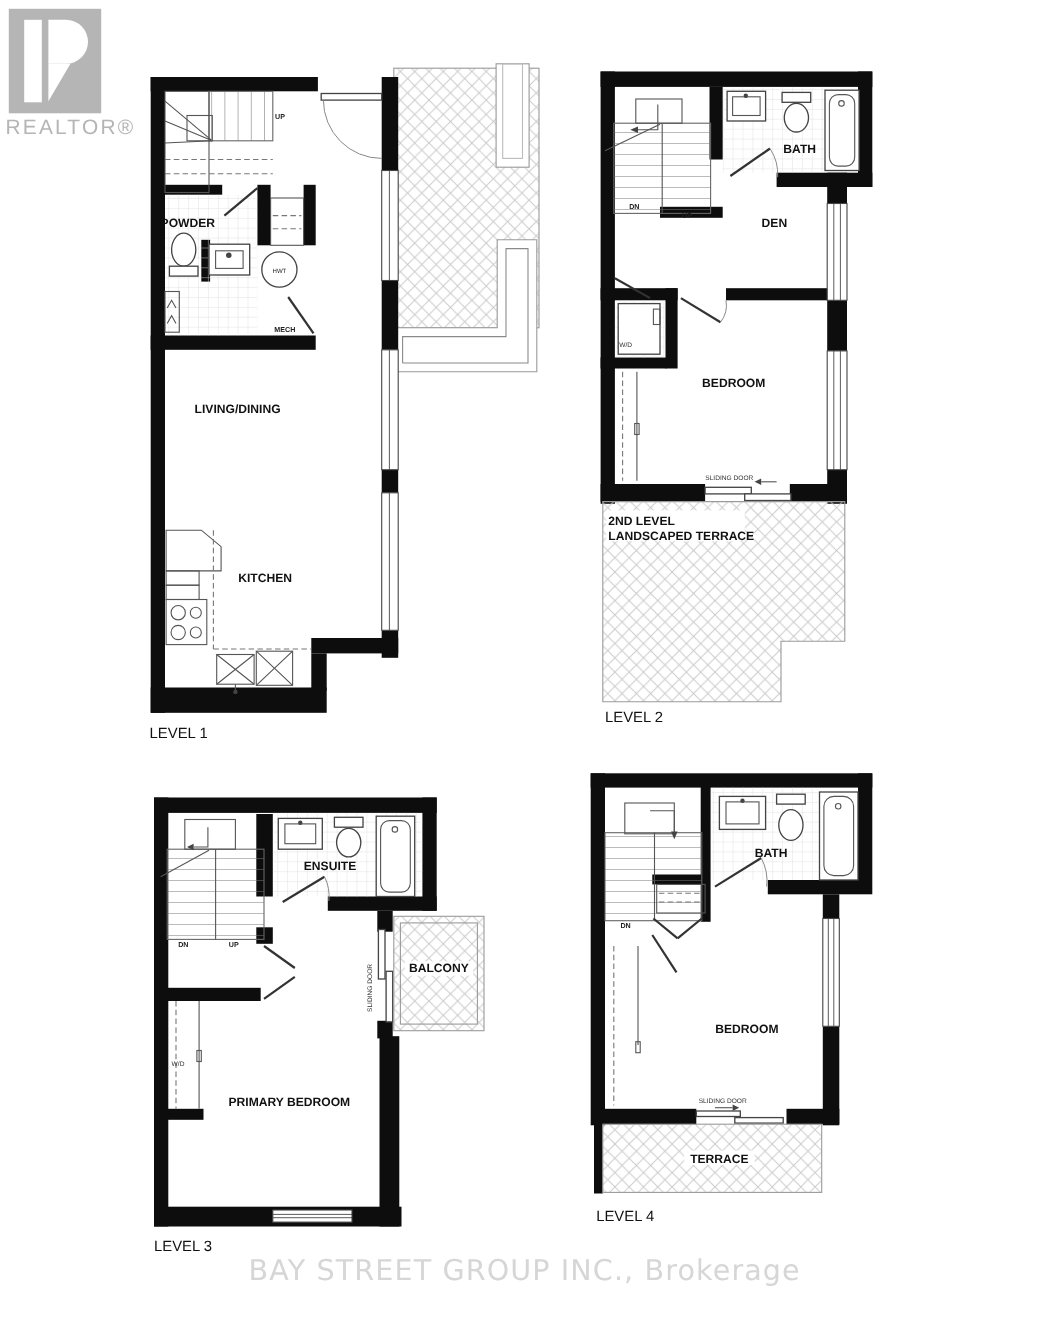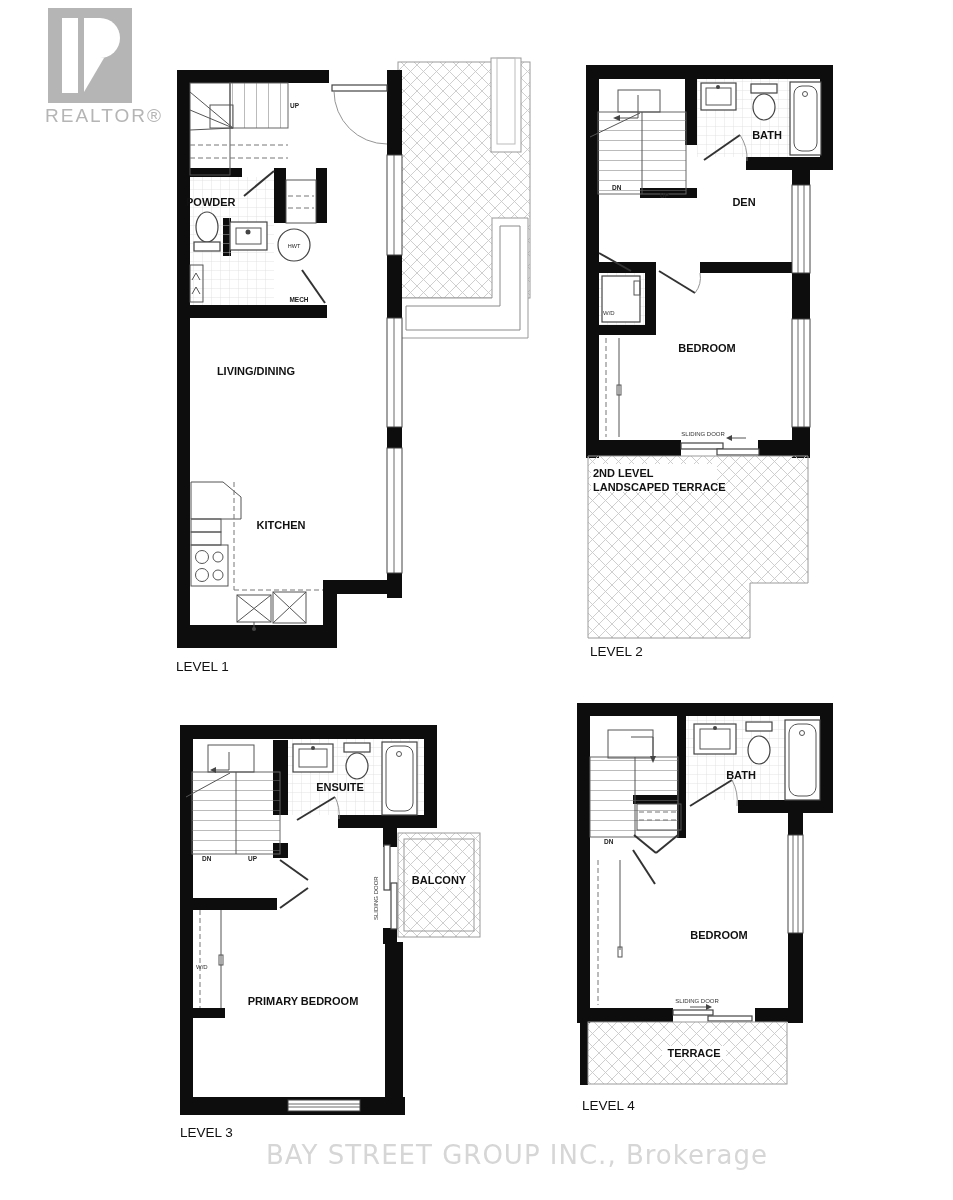--- a/index.html
+++ b/index.html
@@ -1,17 +1,17 @@
 <!DOCTYPE html>
 <html><head>
 <meta charset="utf-8">
 <style>
   html,body{margin:0;padding:0;background:#fff;}
   #sheet{position:relative;width:869px;height:1200px;background:#ffffff;overflow:hidden;
-         font-family:"Liberation Sans",sans-serif;margin-left:40px;}
+         font-family:"Liberation Sans",sans-serif;}
   svg{position:absolute;left:0;top:0;}
   
   .wall{fill:#0d0d0d;}
   .thin{fill:none;stroke:#555;stroke-width:1;}
   .thin2{fill:none;stroke:#8a8a8a;stroke-width:1;}
   .fix{fill:#ffffff;stroke:#444;stroke-width:1.2;}
   .fixfill{fill:#444;}
   .dash{fill:none;stroke:#777;stroke-width:1;stroke-dasharray:5 3;}
   .leaf{fill:none;stroke:#333;stroke-width:2;}
   .arc{fill:none;stroke:#888;stroke-width:0.9;}

